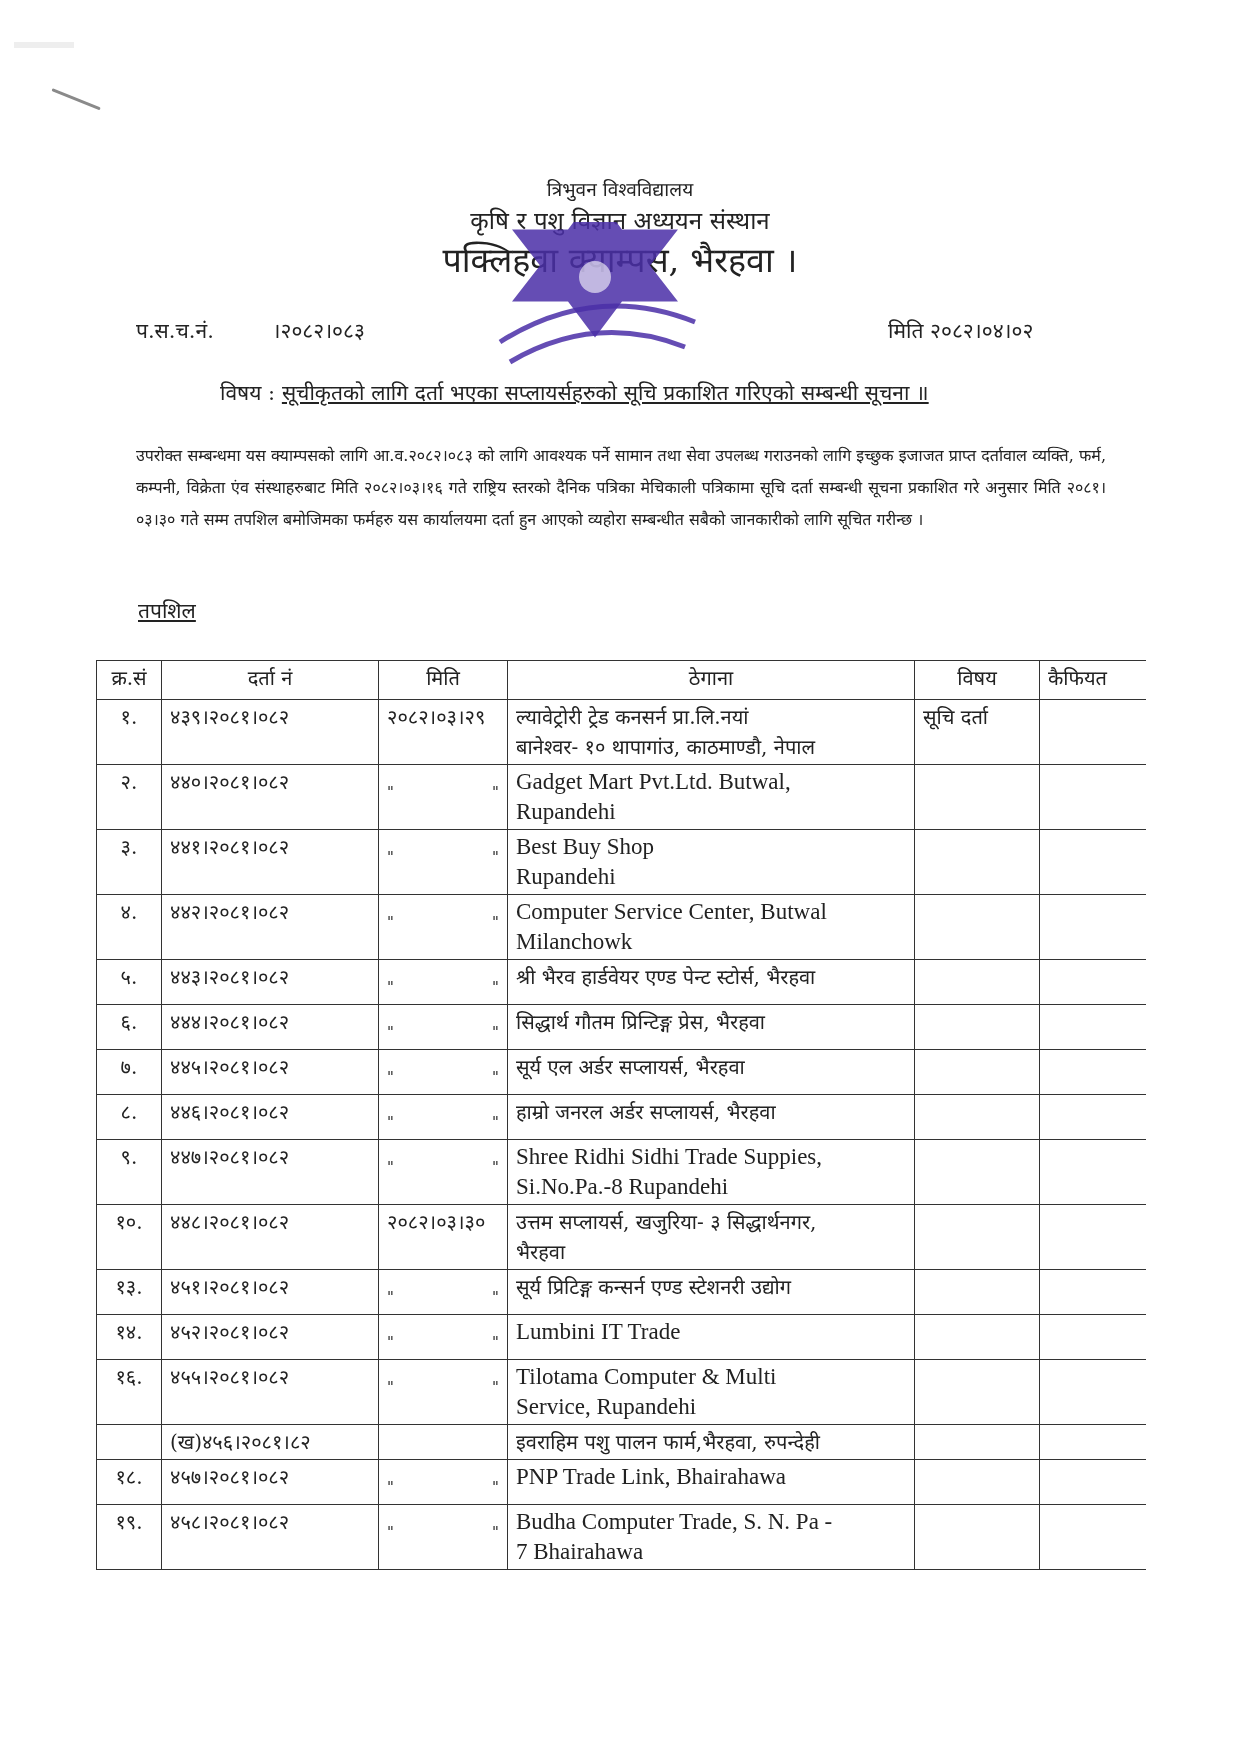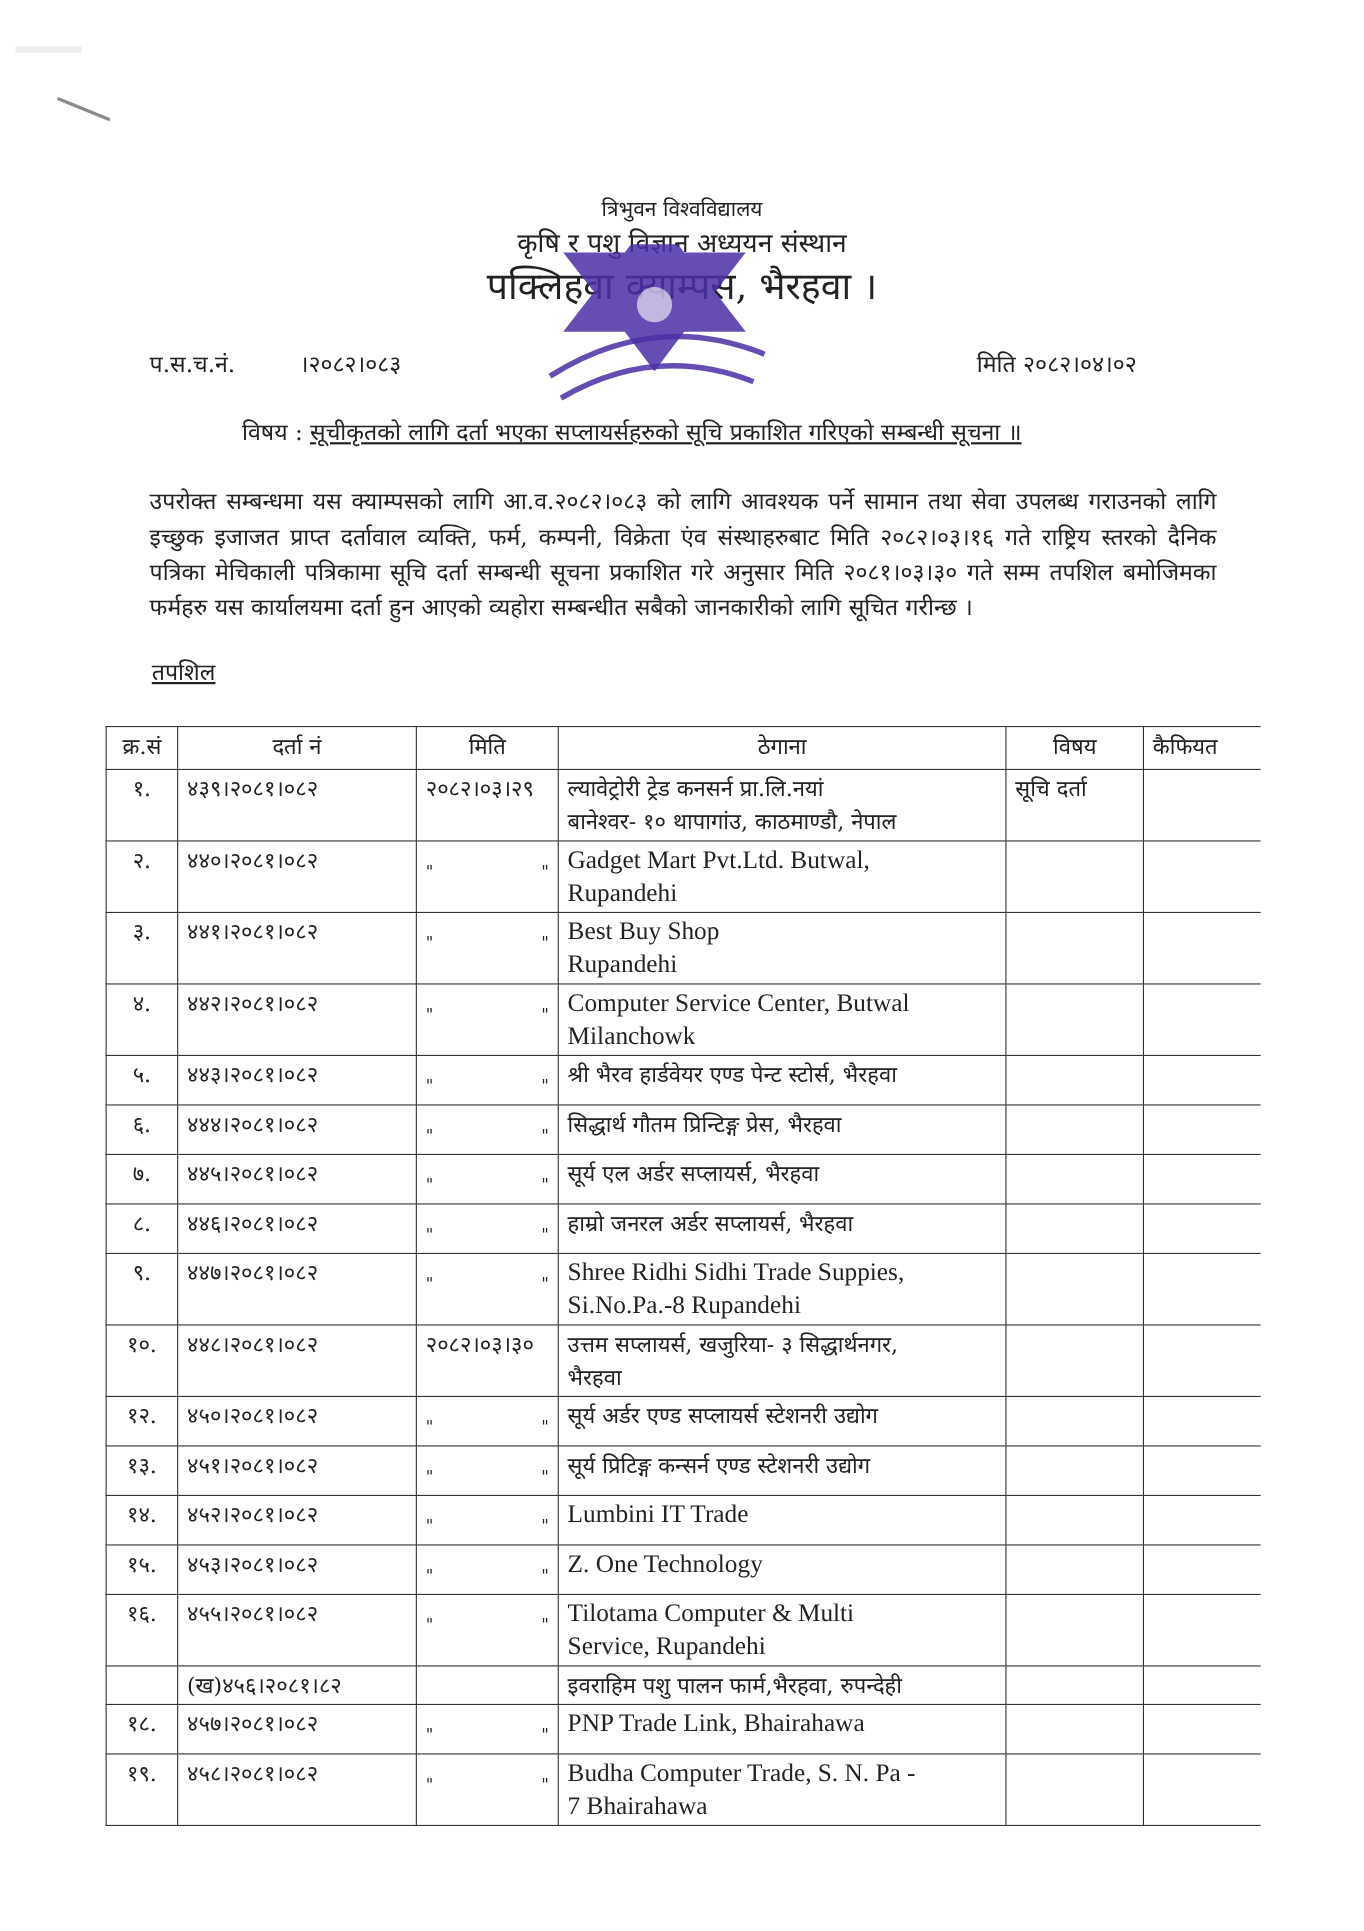--- a/index.html
+++ b/index.html
@@ -36,21 +36,21 @@
   .ref-left .num { margin-left: 52px; }
   .ref-right { left: 888px; }
   .subject {
     position: absolute; left: 192px; top: 378px; font-size: 21px;
     white-space: nowrap;
     margin-left: 28px;
   }
   .subject .u { text-decoration: underline; }
   .body-para {
     position: absolute; left: 136px; top: 440px; width: 970px;
-    font-size: 21px; line-height: 32px; text-align: justify;
+    font-size: 16px; line-height: 32px; text-align: justify;
   }
   .tapshil {
     position: absolute; left: 138px; top: 596px; font-size: 21px;
     text-decoration: underline; font-weight: normal; text-align: center;
   }
   table.reg {
     position: absolute; left: 96px; top: 660px;
     border-collapse: collapse;
     font-size: 20px;
   }
@@ -261,35 +261,20 @@
         <td class="c-reg">४४८।२०८१।०८२</td>
         <td class="c-date">२०८२।०३।३०</td>
         <td class="c-addr">
           <div>उत्तम सप्लायर्स, खजुरिया- ३ सिद्धार्थनगर,</div>
           <div>भैरहवा</div>
         </td>
         <td class="c-subj"></td>
         <td class="c-rem last"></td>
       </tr>
       <tr>
-        <td class="c-sn">१२.</td>
-        <td class="c-reg">४५०।२०८१।०८२</td>
-        <td class="c-date">
-          <div class="ditto">
-            <span>"</span>
-            <span>"</span>
-          </div>
-        </td>
-        <td class="c-addr">
-          <div>सूर्य अर्डर एण्ड सप्लायर्स स्टेशनरी उद्योग</div>
-        </td>
-        <td class="c-subj"></td>
-        <td class="c-rem last"></td>
-      </tr>
-      <tr>
         <td class="c-sn">१३.</td>
         <td class="c-reg">४५१।२०८१।०८२</td>
         <td class="c-date">
           <div class="ditto">
             <span>"</span>
             <span>"</span>
           </div>
         </td>
         <td class="c-addr">
           <div>सूर्य प्रिटिङ्ग कन्सर्न एण्ड स्टेशनरी उद्योग</div>
@@ -301,35 +286,20 @@
         <td class="c-sn">१४.</td>
         <td class="c-reg">४५२।२०८१।०८२</td>
         <td class="c-date">
           <div class="ditto">
             <span>"</span>
             <span>"</span>
           </div>
         </td>
         <td class="c-addr">
           <div class="en">Lumbini IT Trade</div>
-        </td>
-        <td class="c-subj"></td>
-        <td class="c-rem last"></td>
-      </tr>
-      <tr>
-        <td class="c-sn">१५.</td>
-        <td class="c-reg">४५३।२०८१।०८२</td>
-        <td class="c-date">
-          <div class="ditto">
-            <span>"</span>
-            <span>"</span>
-          </div>
-        </td>
-        <td class="c-addr">
-          <div class="en">Z. One Technology</div>
         </td>
         <td class="c-subj"></td>
         <td class="c-rem last"></td>
       </tr>
       <tr>
         <td class="c-sn">१६.</td>
         <td class="c-reg">४५५।२०८१।०८२</td>
         <td class="c-date">
           <div class="ditto">
             <span>"</span>

